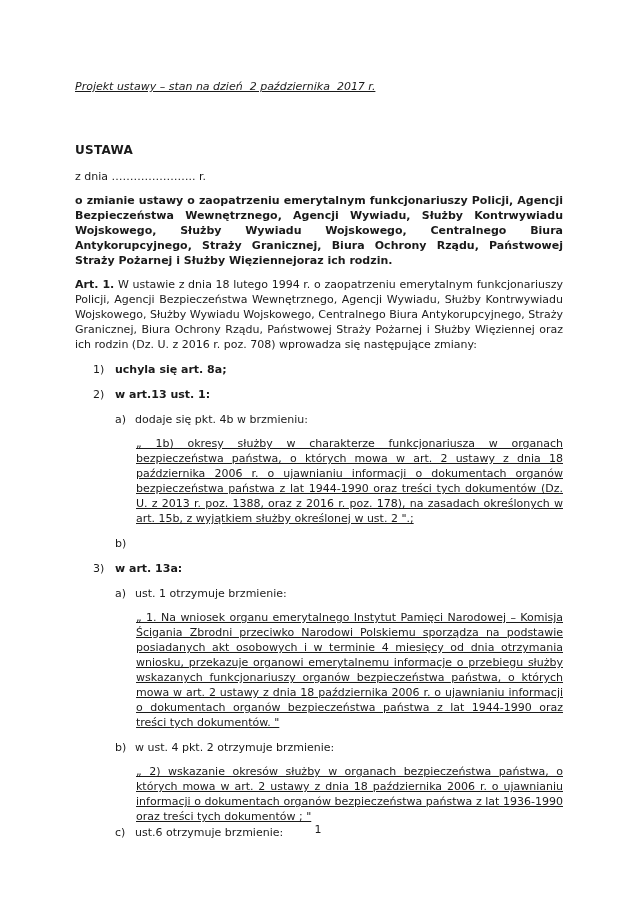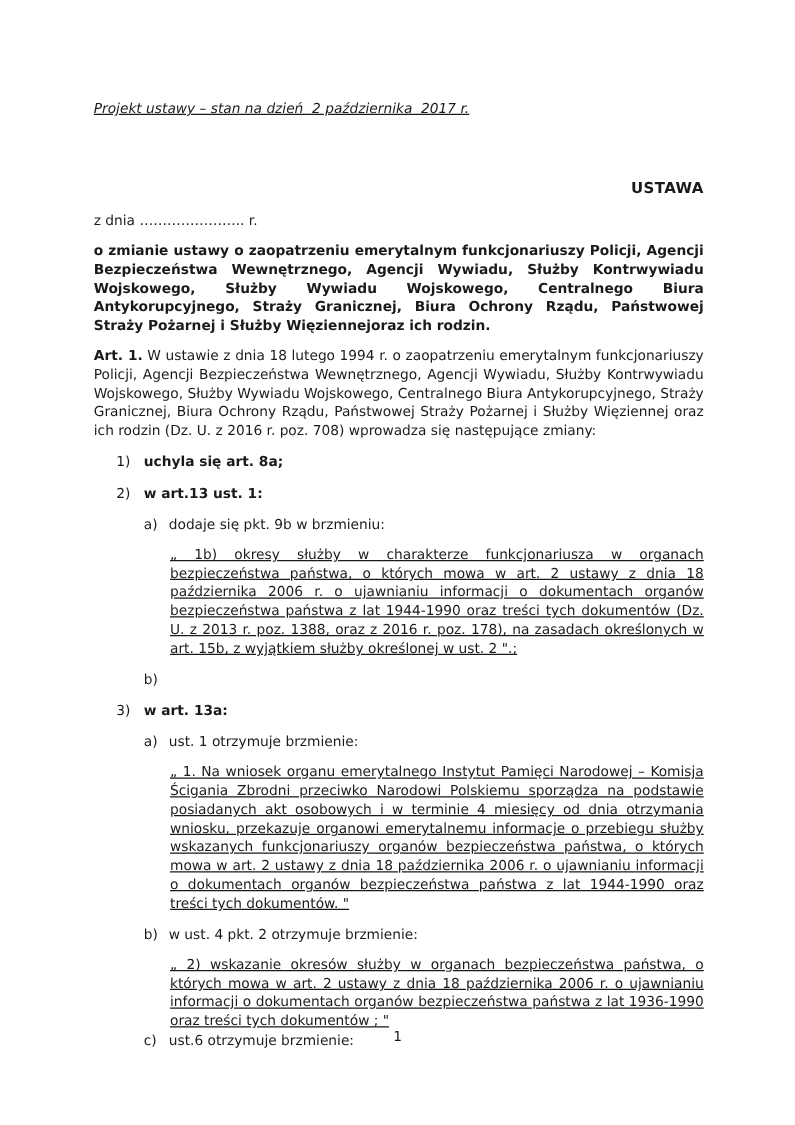--- a/index.html
+++ b/index.html
@@ -16,21 +16,21 @@
     color: #1a1a1a;
     padding: 67px 73px 0 75px;
     overflow: hidden;
   }
   .header-note {
     font-style: italic;
     text-decoration: underline;
     white-space: pre-wrap;
   }
   .doc-title {
-    text-align: right;
+    text-align: left;
     font-weight: bold;
     font-size: 12px;
     letter-spacing: 0.3px;
     margin-top: 49px;
   }
   .date-line {
     margin-top: 11px;
   }
   .subject {
     font-weight: bold;
@@ -91,21 +91,21 @@
 
     <div class="item">
       <div class="item-row">
         <span class="item-num">2)</span>
         <span class="item-text">w art.13 ust. 1:</span>
       </div>
 
       <div class="sub">
         <div class="sub-row">
           <span class="sub-letter">a)</span>
-          <span class="sub-text">dodaje się pkt. 9b w brzmieniu:</span>
+          <span class="sub-text">dodaje się pkt. 4b w brzmieniu:</span>
         </div>
         <div class="quote">„ 1b) okresy służby w charakterze funkcjonariusza w organach bezpieczeństwa państwa, o których mowa w art. 2 ustawy z dnia 18 października 2006 r. o ujawnianiu informacji o dokumentach organów bezpieczeństwa państwa z lat 1944-1990 oraz treści tych dokumentów (Dz. U. z 2013 r. poz. 1388, oraz z 2016 r. poz. 178), na zasadach określonych w art. 15b, z wyjątkiem służby określonej w ust. 2 ".;</div>
       </div>
 
       <div class="sub">
         <div class="sub-row">
           <span class="sub-letter">b)</span>
         </div>
       </div>
     </div>

